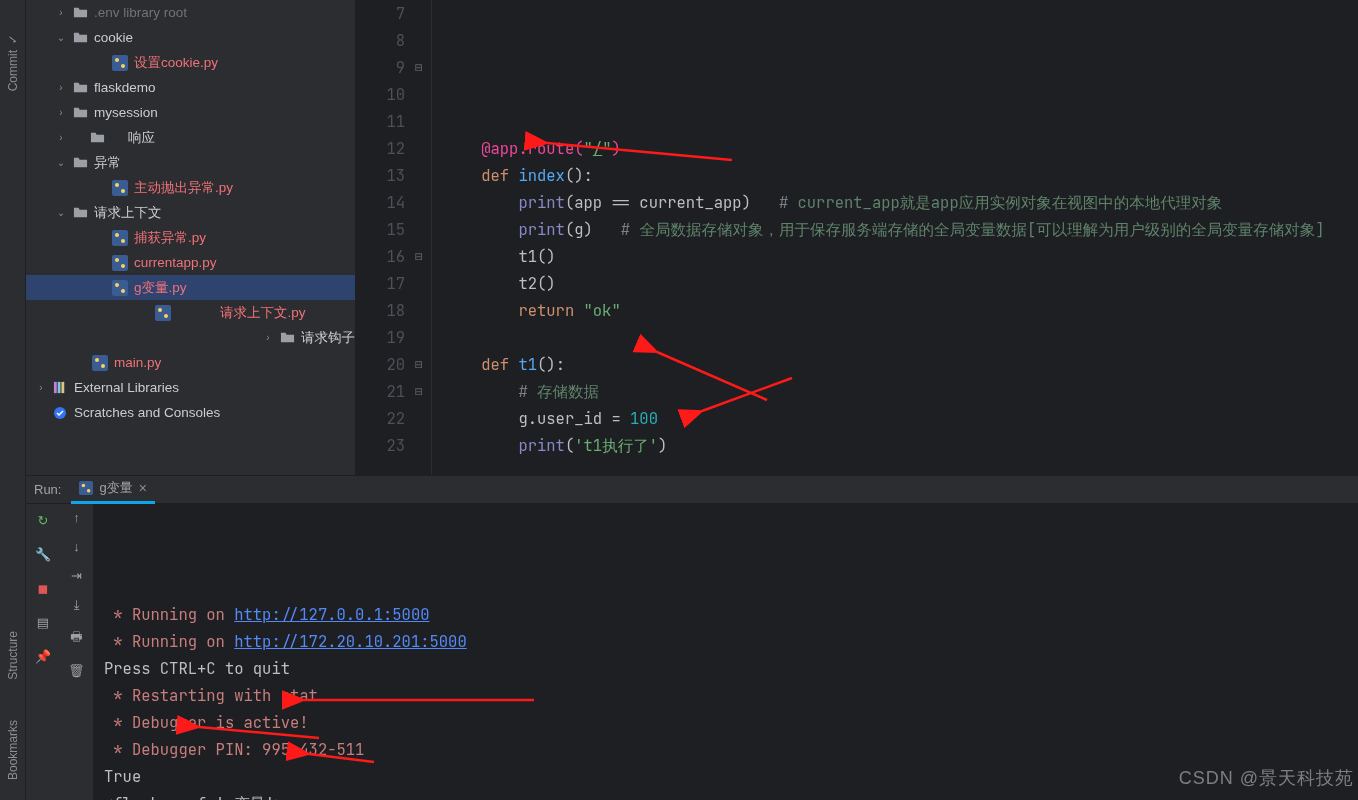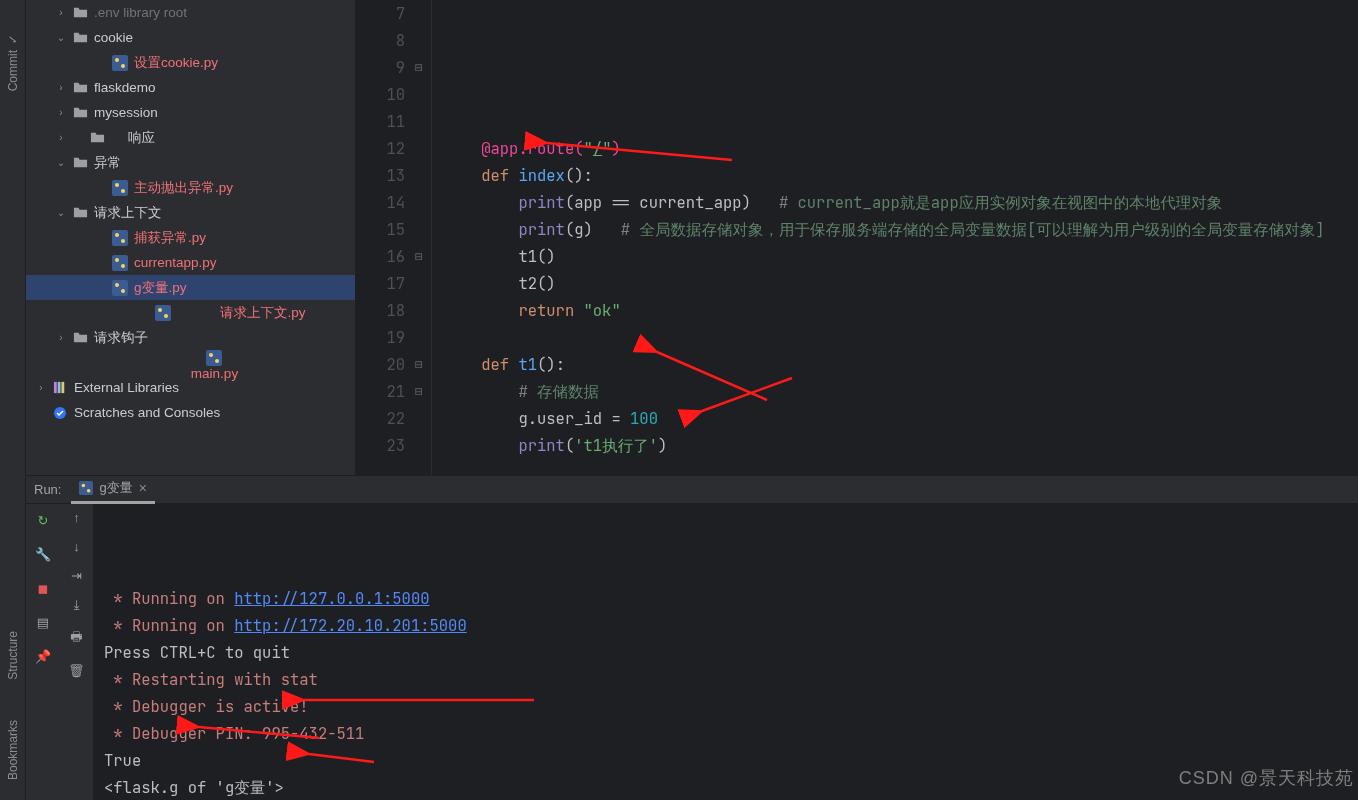--- a/index.html
+++ b/index.html
@@ -48,27 +48,27 @@
 .op { color:#bcbec4; }
 .par { color:#bcbec4; }
 .builtin { color:#8888c6; }
 
 
 .arrow { position:absolute; pointer-events:none; }
 
 
 .run-wrap { margin-left:26px; border-top:1px solid #1e1f22; background:#2b2d30; display:flex; flex-direction:column; height:325px; position:relative; }
 .run-header { height:28px; display:flex; align-items:center; padding-left:8px; gap:10px; color:#a0a3a8; border-bottom:1px solid #1e1f22; }
-.run-header .tab { display:flex; align-items:center; gap:6px; padding:2px 8px; border-bottom:3px solid #a3a3a3; height:28px; }
+.run-header .tab { display:flex; align-items:center; gap:6px; padding:2px 8px; border-bottom:3px solid #0ea5e9; height:28px; }
 .run-header .tab .close { color:#8a8d93; font-size:14px; cursor:pointer; }
 .run-body { flex:1; display:flex; min-height:0; }
 .run-tools { width:34px; display:flex; flex-direction:column; align-items:center; padding-top:6px; gap:14px; color:#9da0a6; }
 .run-tools .btn { width:20px; height:20px; display:flex; align-items:center; justify-content:center; cursor:pointer; }
 .run-nav { width:34px; display:flex; flex-direction:column; align-items:center; padding-top:6px; gap:14px; color:#9da0a6; border-right:1px solid #1e1f22; }
-.run-console { flex:1; background:#1e1f22; font-family:"JetBrains Mono","Consolas",monospace; font-size:15.5px; line-height:27px; padding:0 0 0 10px; color:#bcbec4; white-space:pre; position:relative; overflow:hidden; }
+.run-console { flex:1; background:#1e1f22; font-family:"JetBrains Mono","Consolas",monospace; font-size:15.5px; line-height:27px; padding:16px 0 0 10px; color:#bcbec4; white-space:pre; position:relative; overflow:hidden; }
 .run-console .cl { height:27px; }
 .run-console .soft { color:#c77d7d; }
 .run-console .url { color:#548af7; text-decoration:underline; }
 
 .watermark { position:absolute; right:4px; bottom:10px; color:rgba(220,220,220,0.5); font-size:18px; letter-spacing:1px; font-family:Liberation Sans, sans-serif; }
 
 
 .svg-folder { fill:#9aa0a6; }
 </style>
 </head>
@@ -215,30 +215,30 @@
           <span class="chev"></span>
           <span class="icon py-icon">
             <svg viewBox="0 0 16 16">
               <rect width="16" height="16" rx="2" fill="#3b5b93"></rect>
               <circle cx="5" cy="5" r="2" fill="#f4d35e"></circle>
               <circle cx="11" cy="11" r="2" fill="#f4d35e"></circle>
             </svg>
           </span>
           <span class="label hot">请求上下文.py</span>
         </div>
-        <div class="row" style="padding-left: 28px;">
+        <div class="row" style="padding-left: 28px; justify-content: flex-end;">
           <span class="chev closed"></span>
           <span class="icon dir-icon">
             <svg viewBox="0 0 16 16">
               <path class="svg-folder" d="M1 3h5l1 2h8v8H1z"></path>
             </svg>
           </span>
           <span class="label">请求钩子</span>
         </div>
-        <div class="row" style="padding-left: 48px; flex-direction: column;">
+        <div class="row" style="padding-left: 48px;">
           <span class="chev"></span>
           <span class="icon py-icon">
             <svg viewBox="0 0 16 16">
               <rect width="16" height="16" rx="2" fill="#3b5b93"></rect>
               <circle cx="5" cy="5" r="2" fill="#f4d35e"></circle>
               <circle cx="11" cy="11" r="2" fill="#f4d35e"></circle>
             </svg>
           </span>
           <span class="label hot">main.py</span>
         </div>

